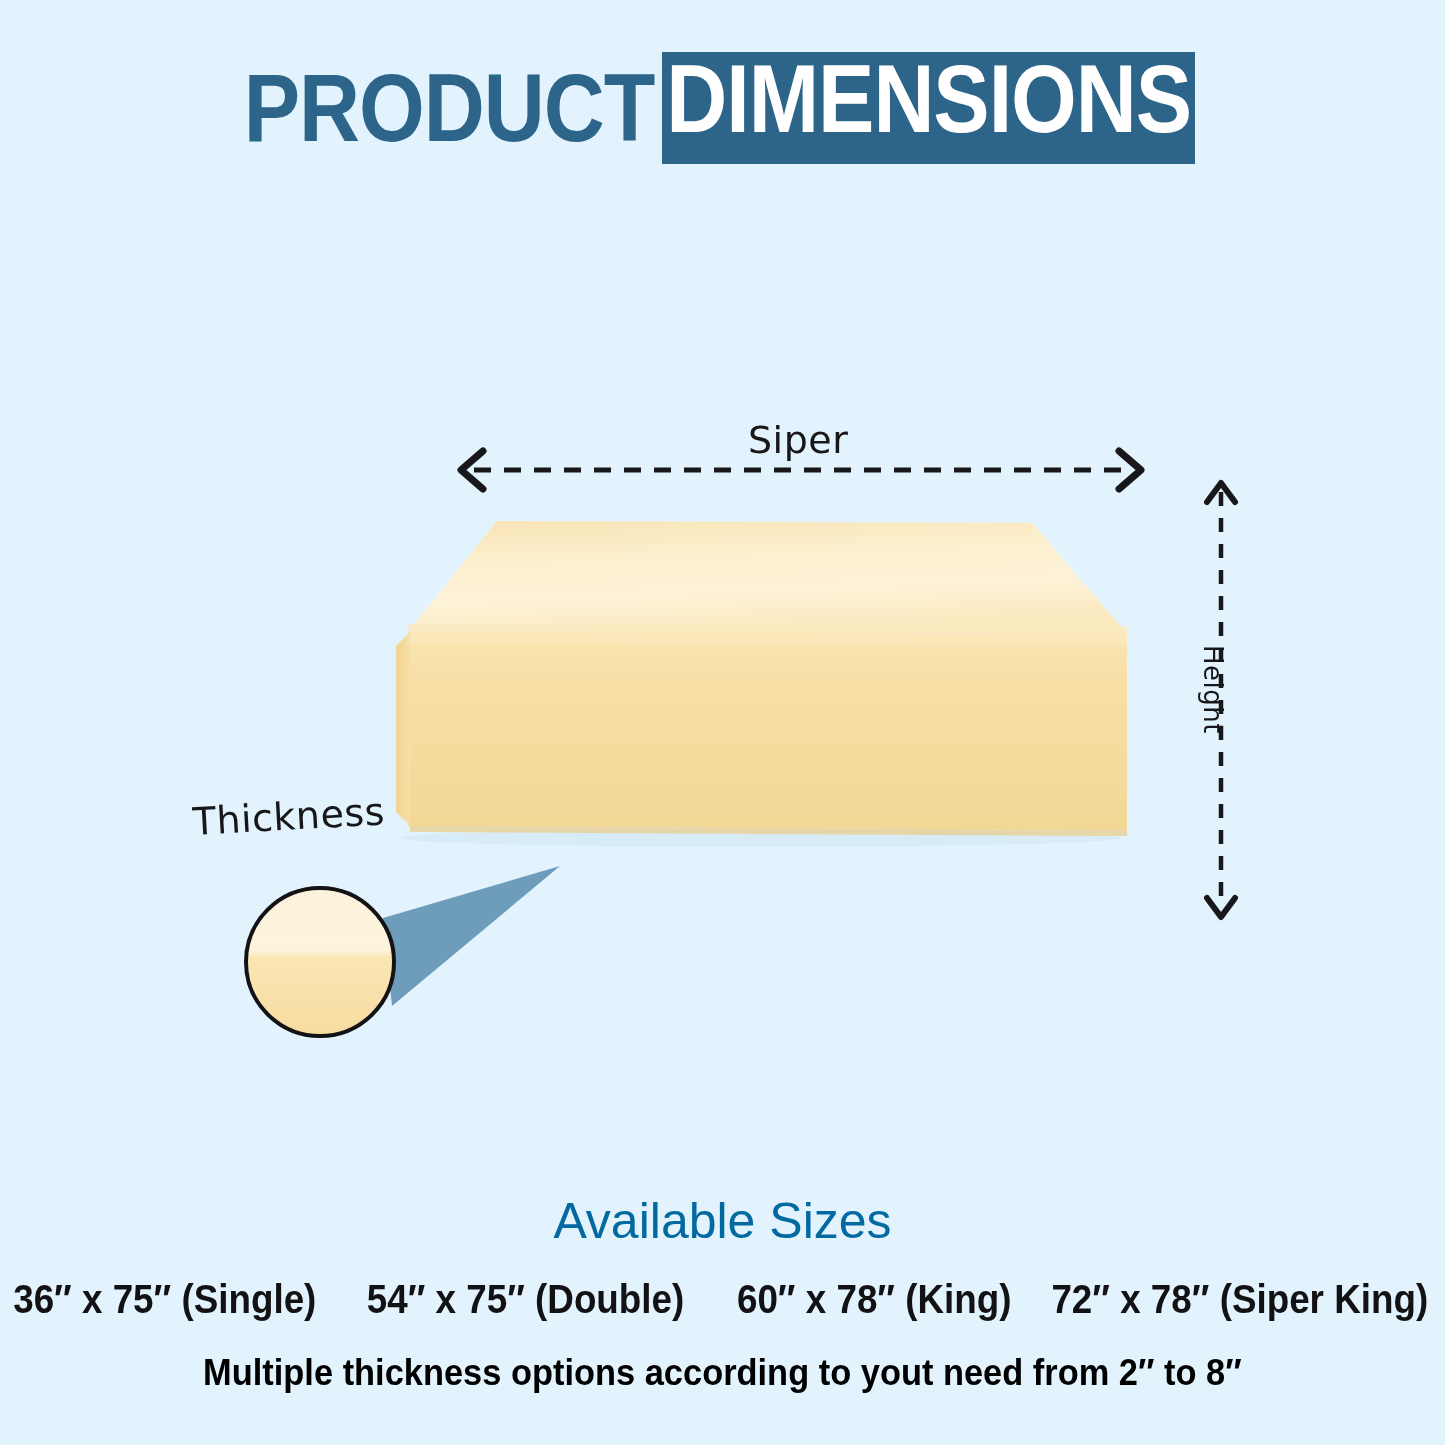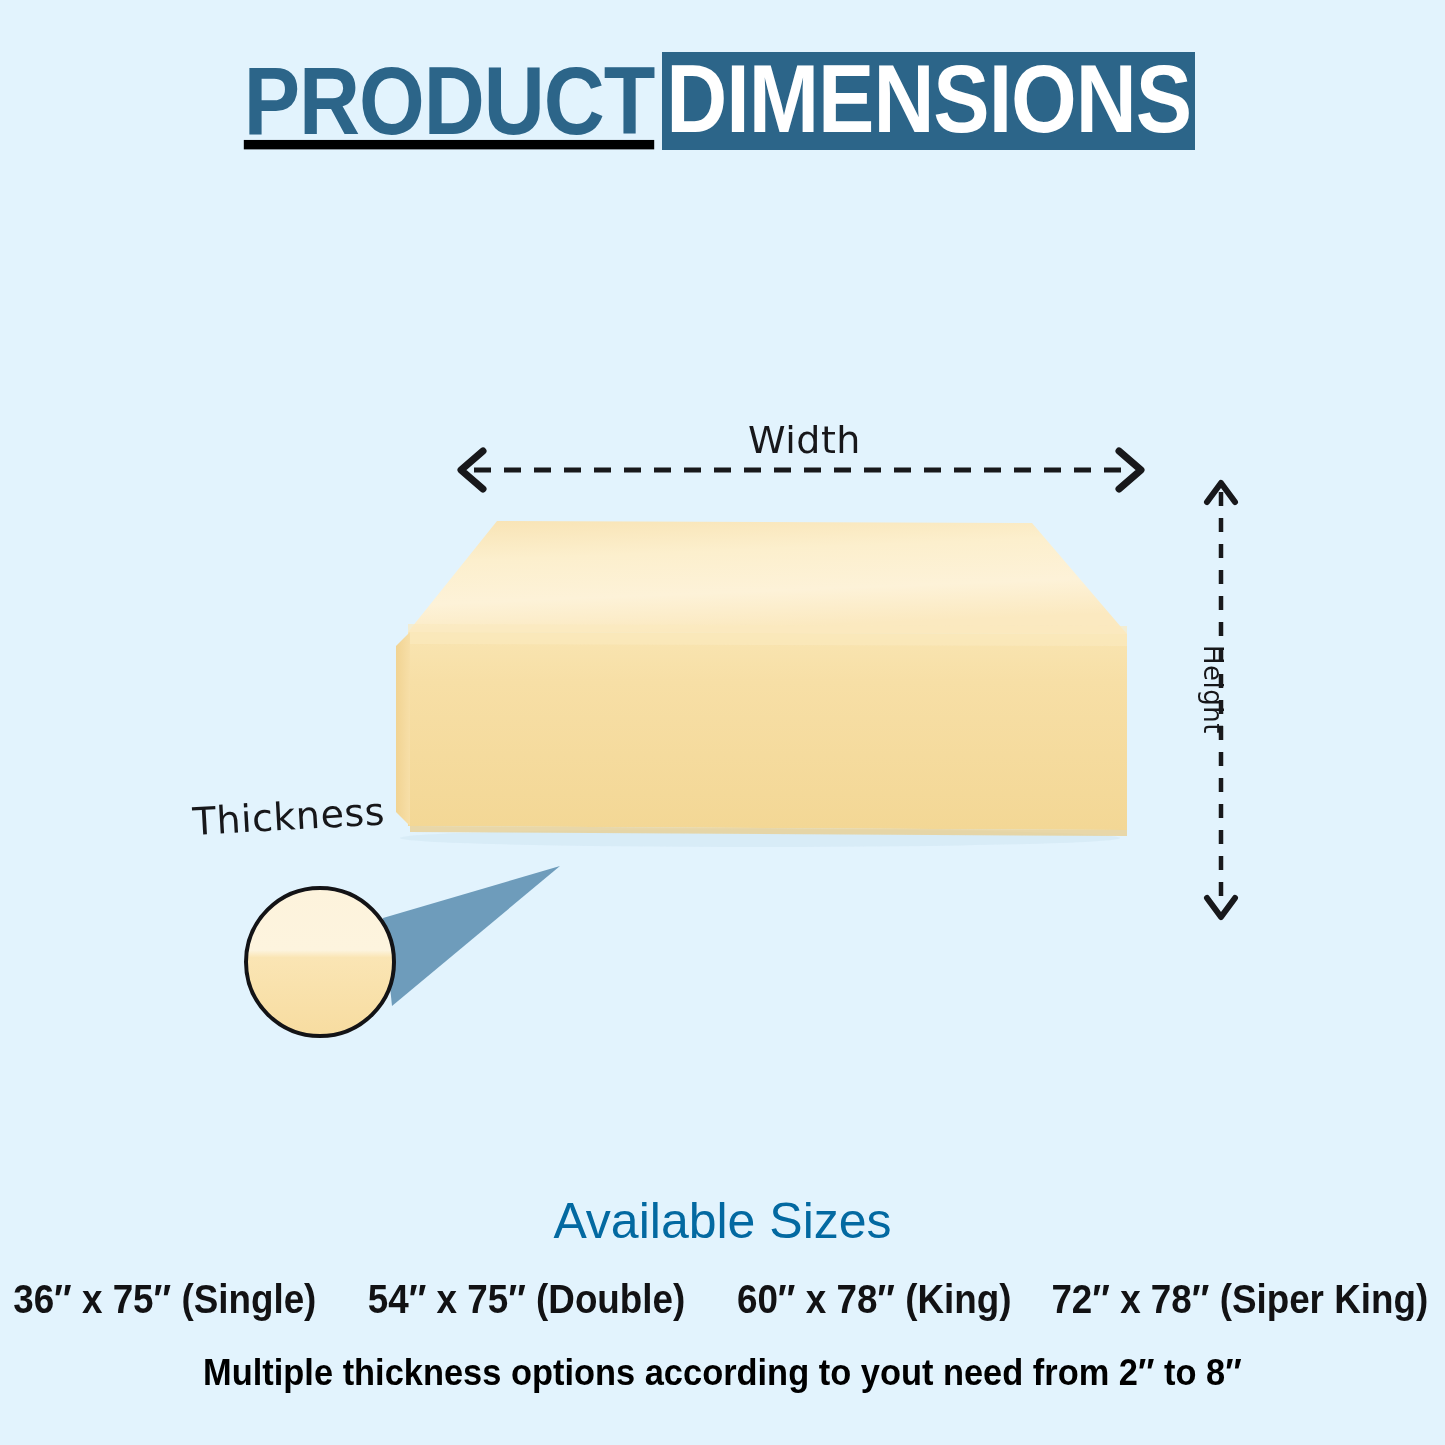--- a/index.html
+++ b/index.html
@@ -25,37 +25,36 @@
   
   .title-row {
     position: absolute;
     top: 52px;
     left: 0;
     width: 1445px;
     display: flex;
     align-items: center;
     justify-content: center;
     gap: 0px;
-    text-decoration: underline;
   }
   .title-word-1 {
     font-family: "Liberation Sans", sans-serif;
     font-size: 82px;
     font-weight: bold;
     color: #2c6589;
     letter-spacing: -1px;
     transform: scaleX(1.03) scaleY(1.18);
     transform-origin: center center;
     line-height: 1;
     padding-right: 14px;
     white-space: nowrap;
   }
   .title-word-2-box {
     background: #2c6589;
-    padding: 6px 12px 10px 12px;
+    padding: 6px 12px 24px 12px;
     display: inline-block;
     line-height: 1;
   }
   .title-word-2 {
     font-family: "Liberation Sans", sans-serif;
     font-size: 82px;
     font-weight: bold;
     color: #ffffff;
     letter-spacing: -1px;
     transform: scaleX(1.03) scaleY(1.18);
@@ -116,21 +115,21 @@
     font-weight: normal;
     color: #0369a1;
     letter-spacing: 0px;
   }
   #sizes-row {
     position: absolute;
     top: 1277px;
     left: 0;
     width: 1445px;
     display: flex;
-    justify-content: center;
+    justify-content: flex-end;
     align-items: baseline;
     gap: 0px;
   }
   .size-item {
     font-family: "Liberation Sans", sans-serif;
     font-size: 40px;
     font-weight: bold;
     color: #121214;
     white-space: nowrap;
     transform: scaleX(0.92);
@@ -220,21 +219,21 @@
 
       <path d="M 410,826 L 1127,830 L 1127,836 L 410,832 Z" fill="#e9cd8c" opacity="0.75"></path>
     </g>
 
     <g>
       <path d="M 383,918 L 560,866 L 392,1006 Z" fill="#6e9cbb"></path>
       <circle cx="320" cy="962" r="74" fill="url(#gradCircle)" stroke="#131316" stroke-width="4"></circle>
     </g>
   </svg>
 
-  <div class="lbl" id="width-label">Width</div>
+  <div class="lbl" id="width-label">Siper</div>
 
   <div class="lbl" id="height-label">Height</div>
 
   <div class="lbl" id="thickness-label">Thickness</div>
 
   <div id="available-sizes-heading">Available Sizes</div>
 
   <div id="sizes-row">
     <div class="size-item">36″ x 75″ (Single)</div>
     <div class="size-gap-1"></div>

